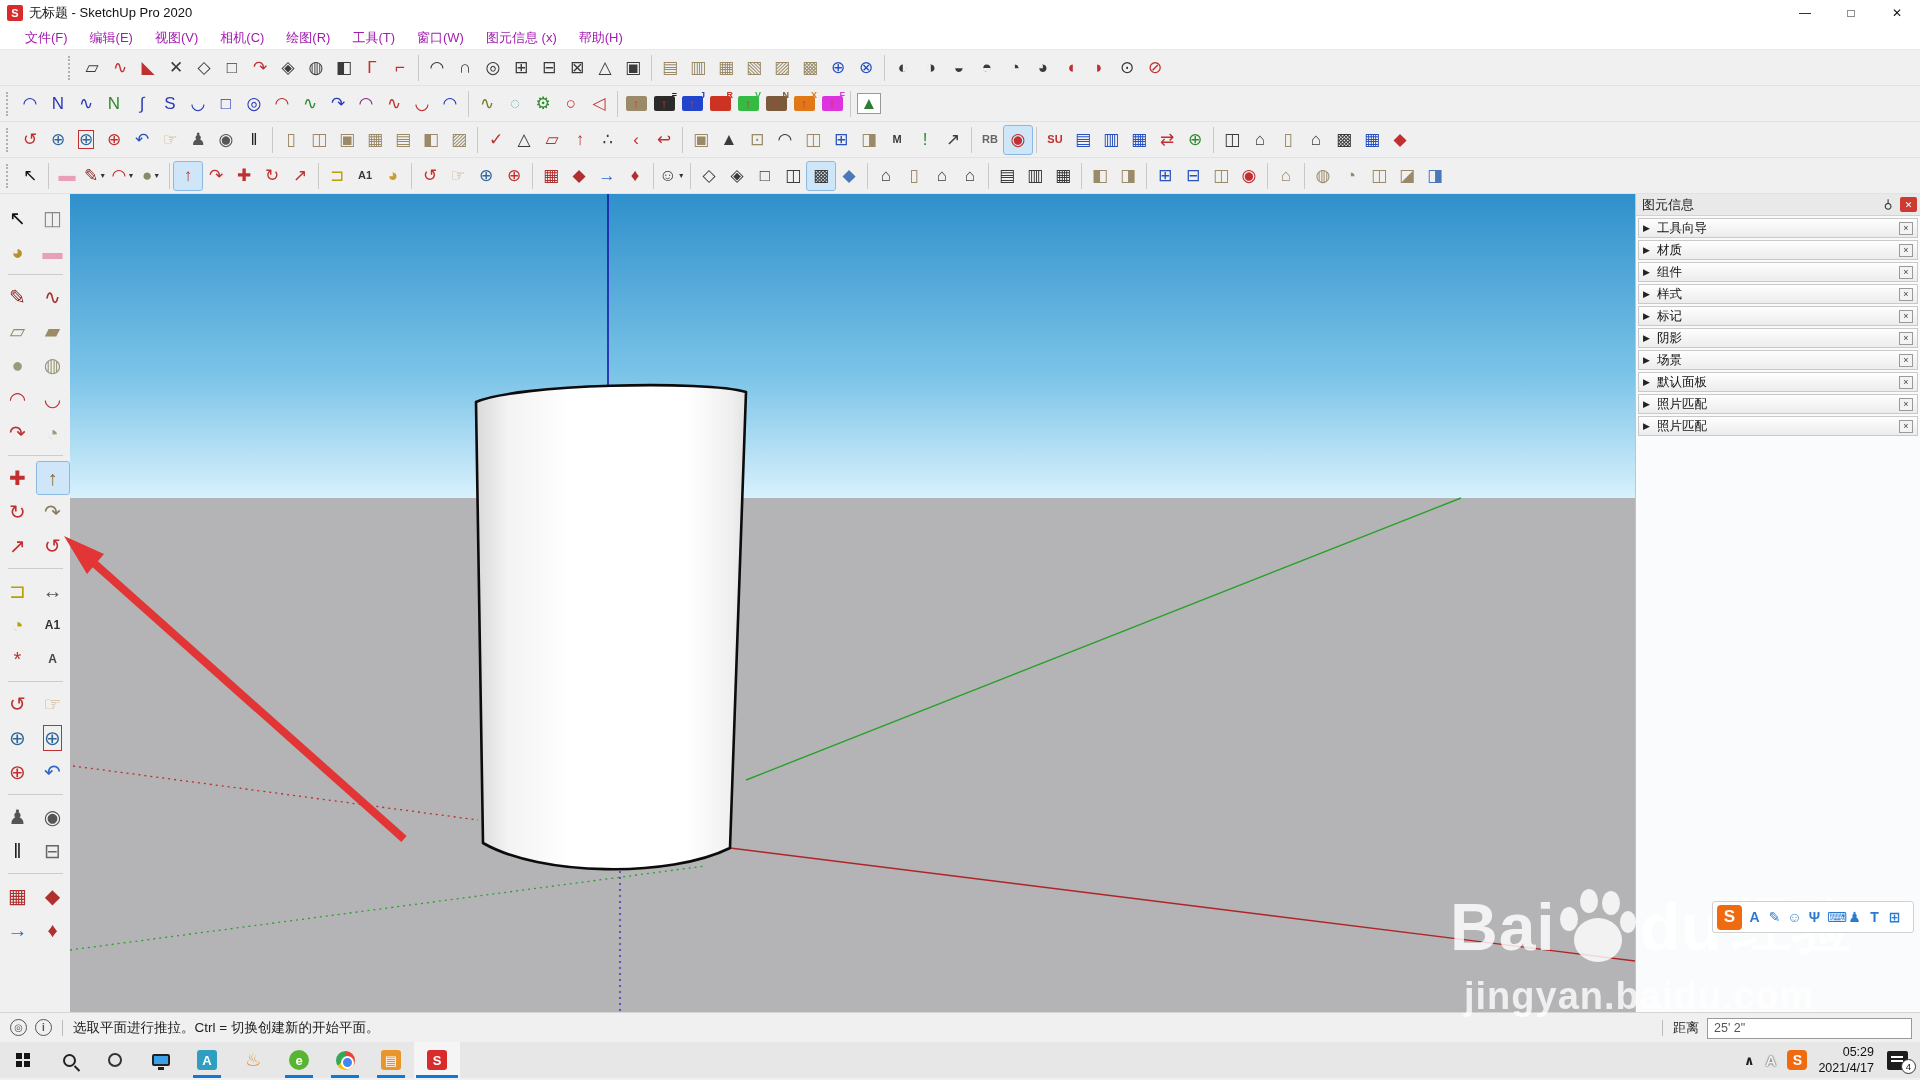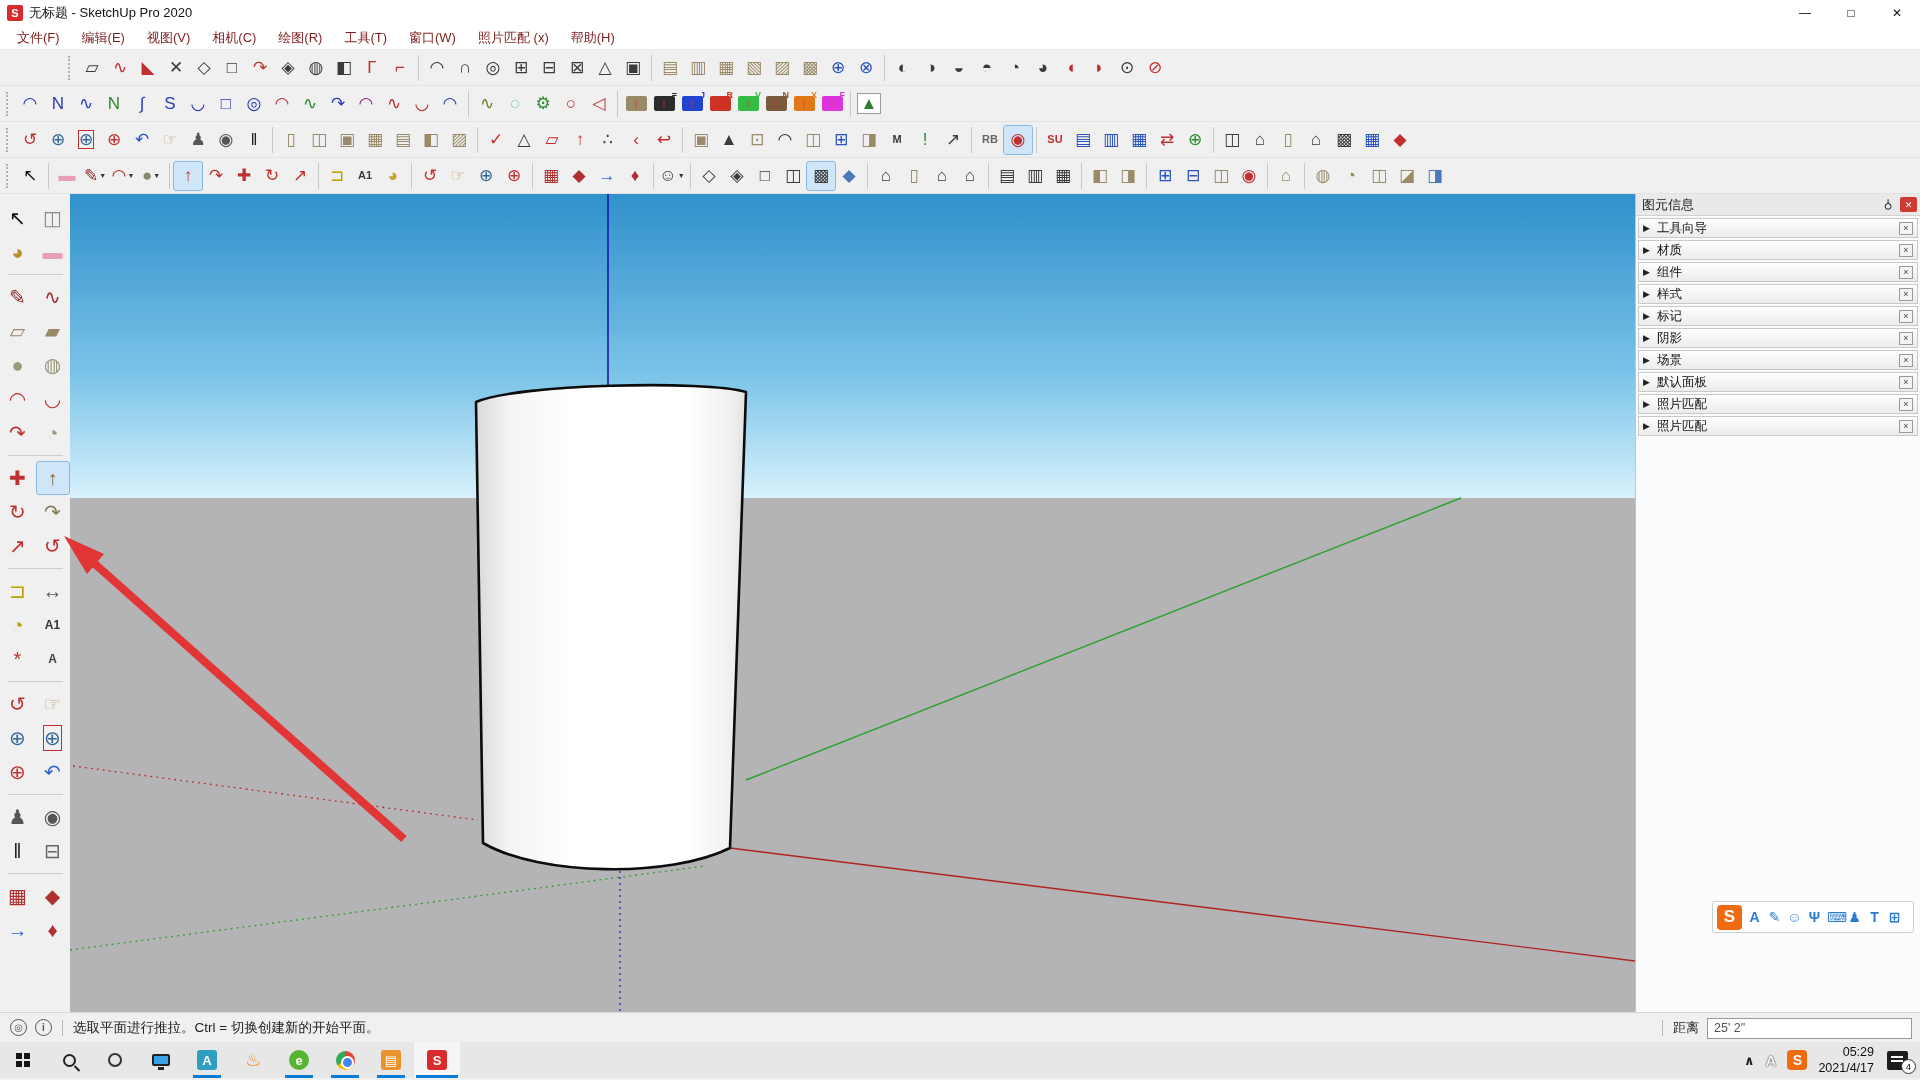--- a/index.html
+++ b/index.html
@@ -6,21 +6,21 @@
   html,body { width:1920px; height:1080px; overflow:hidden; }
   body { font-family:"Liberation Sans","DejaVu Sans",sans-serif; background:#f0f0f0; position:relative; }
 
   
   .titlebar { height:26px; background:#ffffff; display:flex; align-items:center; padding-left:7px; font-size:13px; color:#111; }
   .su-logo { width:16px; height:16px; background:#d92b2b; border-radius:2px; color:#fff; font-size:11px; font-weight:bold; display:flex; align-items:center; justify-content:center; margin-right:6px; }
   .win-controls { margin-left:auto; display:flex; height:100%; }
   .win-btn { width:46px; height:100%; display:flex; align-items:center; justify-content:center; font-size:12px; color:#111; }
 
   
-  .menubar { height:24px; background:#ffffff; display:flex; align-items:flex-end; font-size:13px; color:#7f1d1d; padding-left:6px; border-bottom:1px solid #e8e8e8; }
+  .menubar { height:24px; background:#ffffff; display:flex; align-items:flex-end; font-size:13px; color:#a21caf; padding-left:14px; border-bottom:1px solid #e8e8e8; }
   .menu-item { padding:0 11px; height:100%; display:flex; align-items:center; white-space:nowrap; }
 
   
   #toolbars { background:#f0f0f0; }
   .trow { height:36px; display:flex; align-items:center; padding-left:4px; border-bottom:1px solid #e2e2e2; overflow:hidden; }
   .trow.first { padding-left:66px; }
   .handle { width:5px; height:24px; border-left:2px dotted #b0b0b0; margin:0 5px 0 2px; flex:0 0 auto; }
   .tbtn { width:28px; height:28px; display:flex; align-items:center; justify-content:center; border-radius:2px; position:relative; flex:0 0 auto; }
   .tbtn .g { font-size:17px; line-height:1; }
   .tbtn .g.txt { font-size:11px; font-weight:bold; }
@@ -113,21 +113,21 @@
   </div>
 
   <div class="menubar" id="menubar">
       <div class="menu-item">文件(F)</div>
       <div class="menu-item">编辑(E)</div>
       <div class="menu-item">视图(V)</div>
       <div class="menu-item">相机(C)</div>
       <div class="menu-item">绘图(R)</div>
       <div class="menu-item">工具(T)</div>
       <div class="menu-item">窗口(W)</div>
-      <div class="menu-item">照片匹配 (x)</div>
+      <div class="menu-item">图元信息 (x)</div>
       <div class="menu-item">帮助(H)</div>
     </div>
 
   <div id="toolbars">
       <div class="trow first">
         <div class="handle"></div>
         <div class="tbtn">
           <span class="g" style="color: rgb(59, 59, 59);">▱</span>
         </div>
         <div class="tbtn">
@@ -939,20 +939,33 @@
         <div>2021/4/17</div>
       </div>
       <span class="notif">
         <span class="badge">4</span>
       </span>
     </div>
   </div>
 </div>
 
 <div class="watermark">
+  <div class="wm-row1">
+    <span class="wm-latin">Bai</span>
+    <svg width="84" height="78" viewBox="0 0 84 78">
+      <ellipse cx="42" cy="52" rx="24" ry="22" fill="rgba(255,255,255,0.82)"></ellipse>
+      <ellipse cx="13" cy="31" rx="9" ry="12" fill="rgba(255,255,255,0.82)"></ellipse>
+      <ellipse cx="33" cy="13" rx="9" ry="12" fill="rgba(255,255,255,0.82)"></ellipse>
+      <ellipse cx="55" cy="15" rx="9" ry="12" fill="rgba(255,255,255,0.82)"></ellipse>
+      <ellipse cx="72" cy="34" rx="8" ry="11" fill="rgba(255,255,255,0.82)"></ellipse>
+    </svg>
+    <span class="wm-latin">du</span>
+    <span class="wm-cn">经验</span>
+  </div>
+  <div class="wm-url">jingyan.baidu.com</div>
 </div>
 
 <div class="sogou-bar" id="sogou-bar">
   <span class="sogou-logo">S</span>
 <span class="sogou-ic">A</span>
     <span class="sogou-ic">✎</span>
     <span class="sogou-ic">☺</span>
     <span class="sogou-ic">Ψ</span>
     <span class="sogou-ic">⌨</span>
     <span class="sogou-ic">♟</span>

